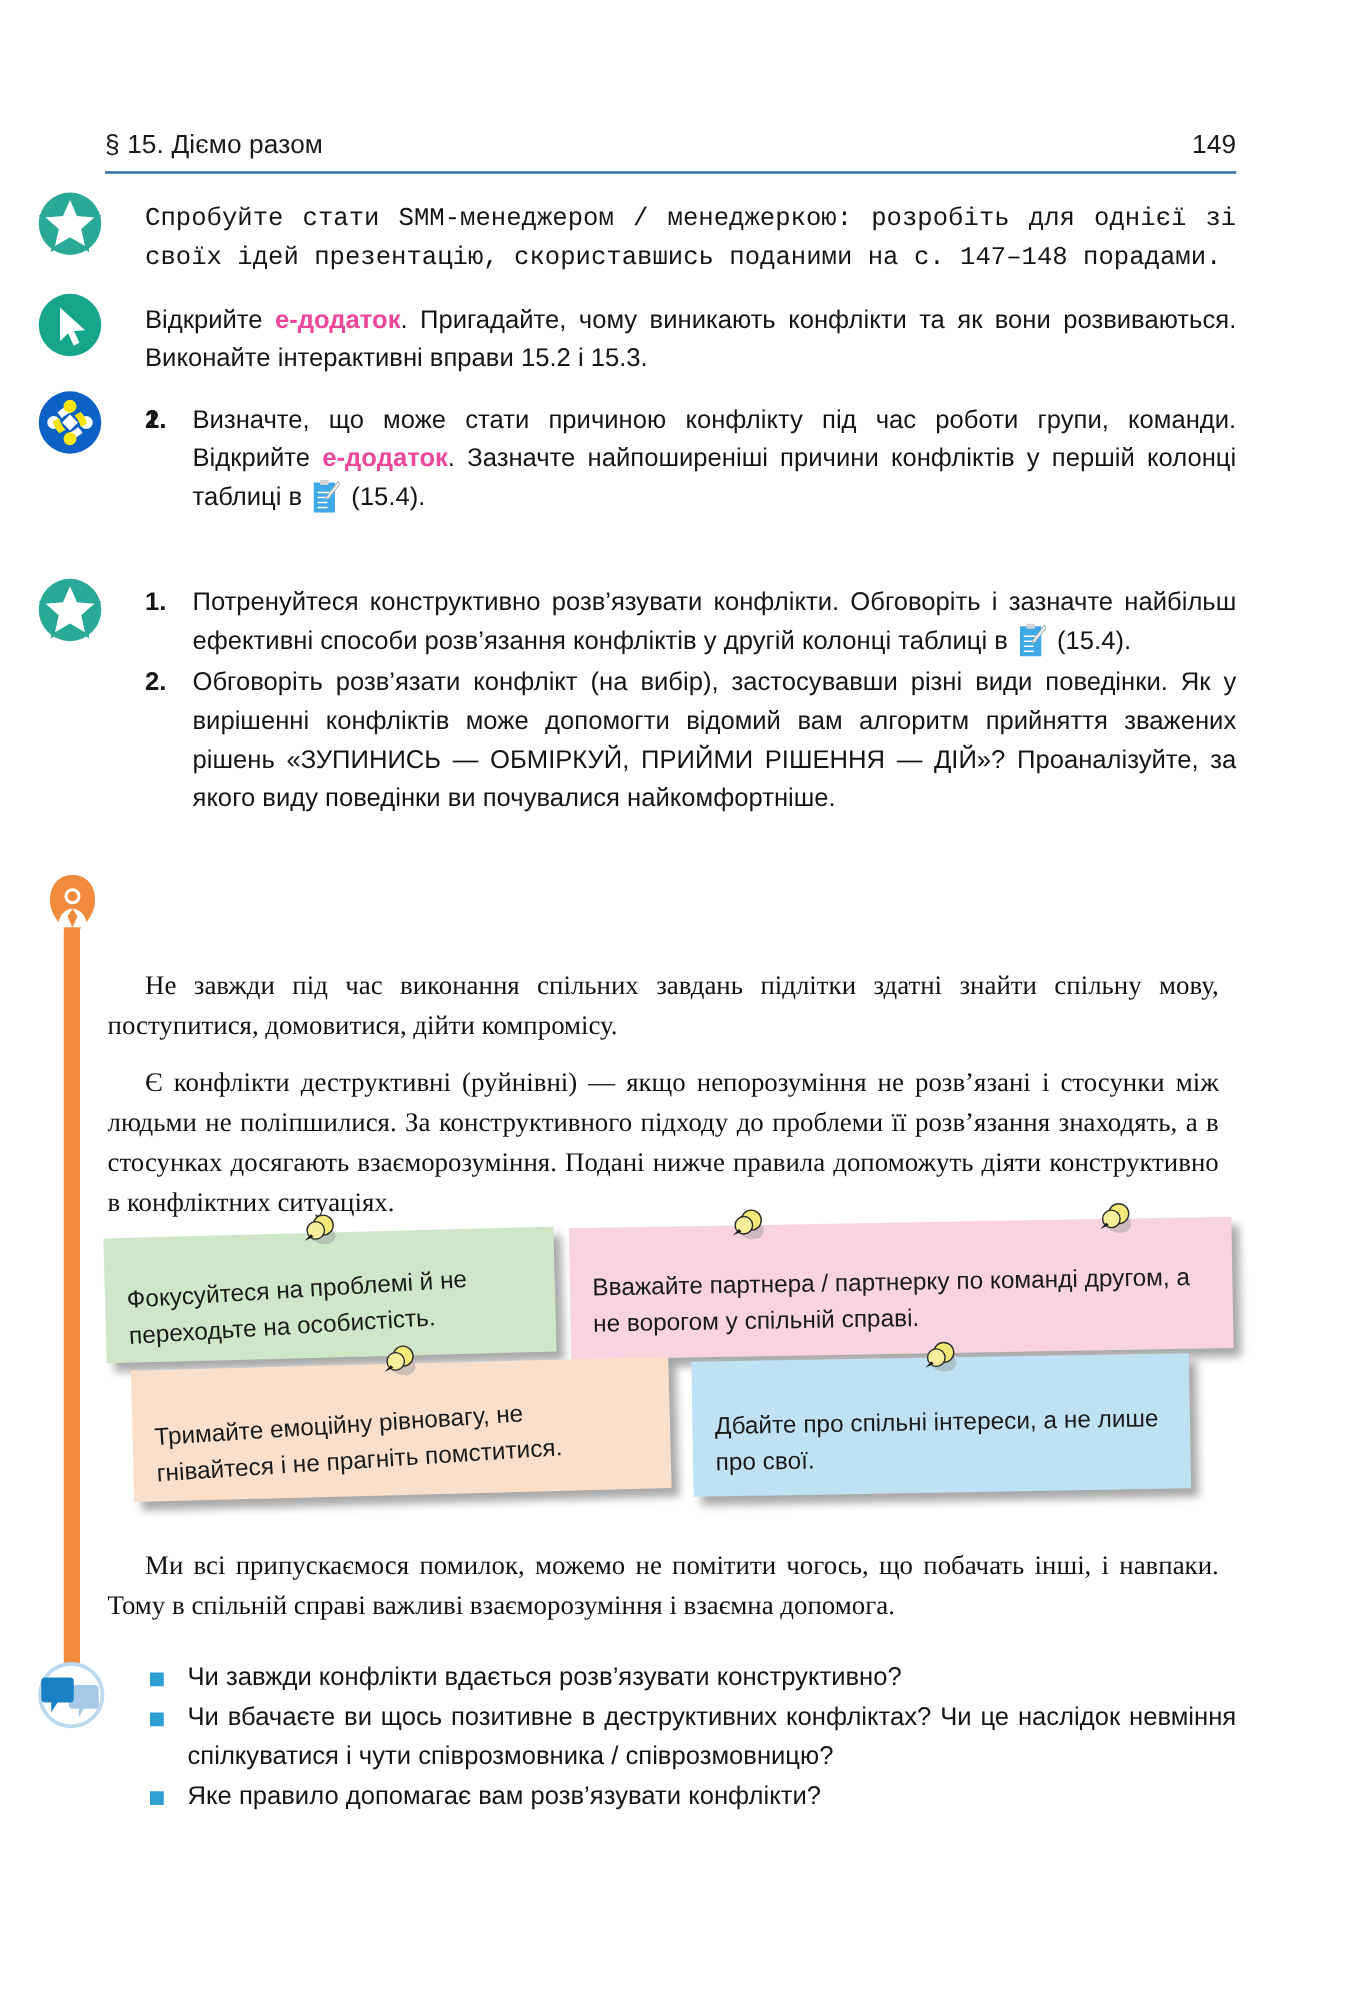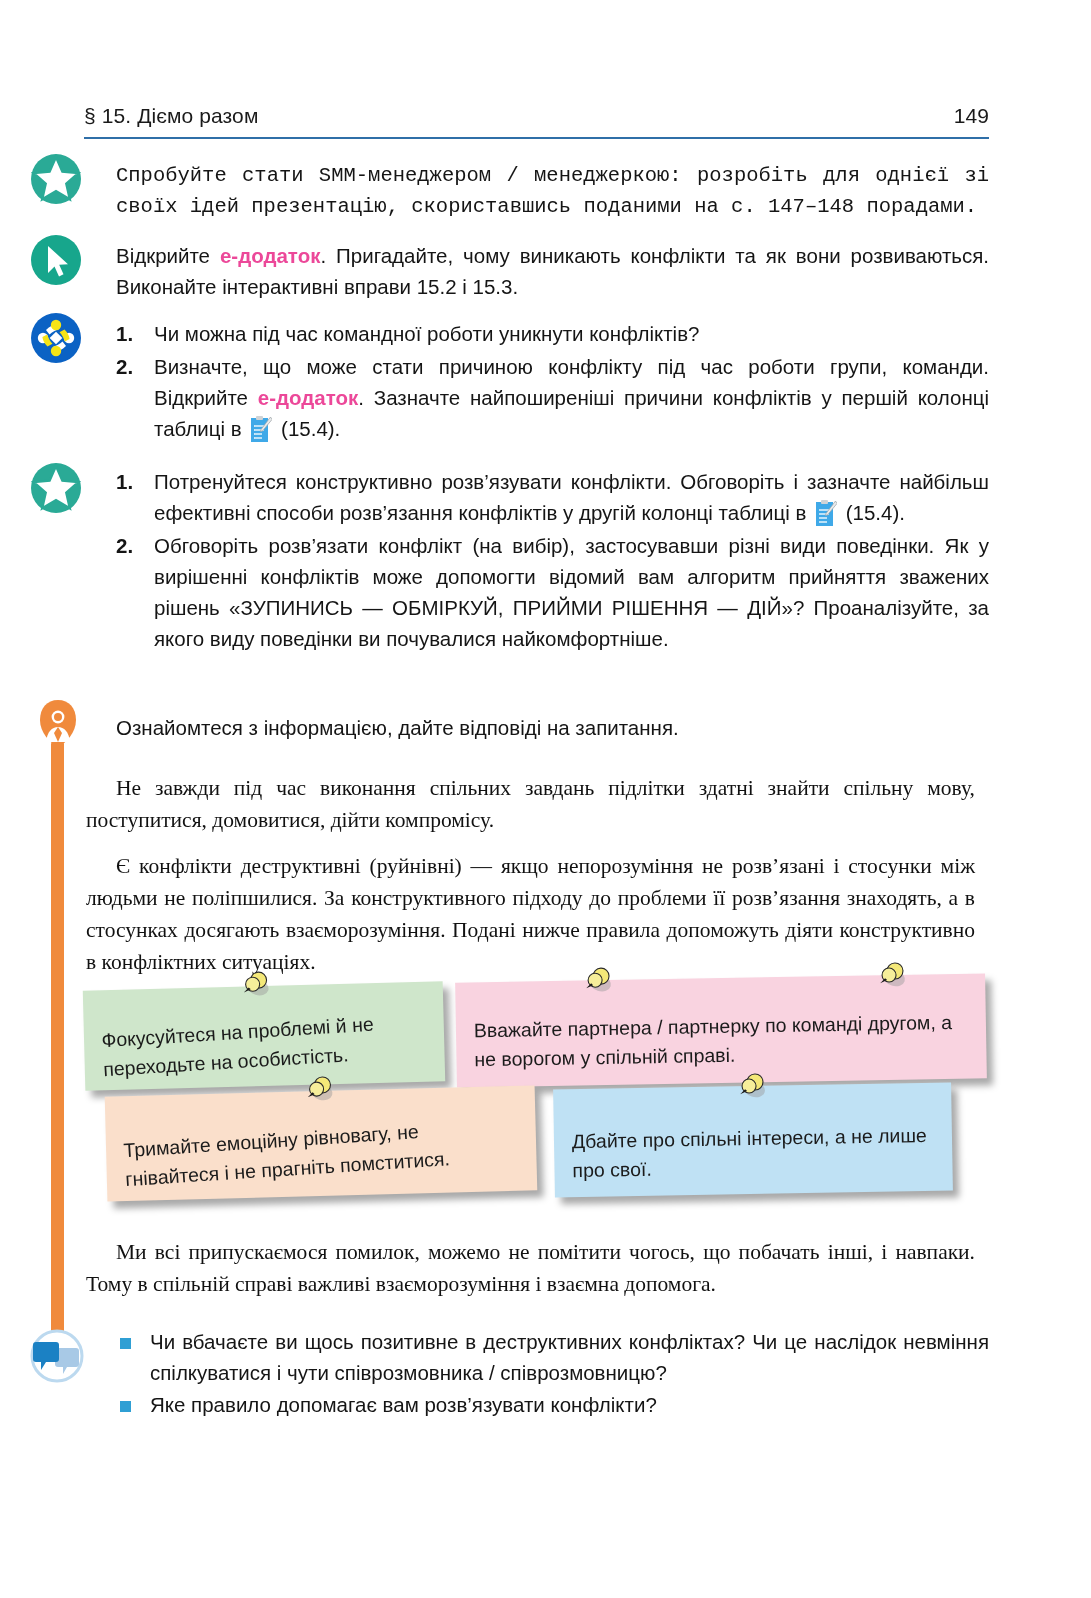--- a/index.html
+++ b/index.html
@@ -210,21 +210,20 @@
         <path d="M35.5 18.5 C39 22 40.2 25 40.6 28 L35.8 30.5 C35 27.5 33 23.8 30.5 21.3 Z"></path>
         <path d="M18.5 35.5 C15 32 13.8 29 13.4 26 L18.2 23.5 C19 26.5 21 30.2 23.5 32.7 Z"></path>
       </g>
       <rect x="22.5" y="22.5" width="9" height="9" fill="#ffffff" transform="rotate(45 27 27)"></rect>
     </svg>
   </div>
   <div class="block body-text" style="left:116px; top:318px; width:873px;">
     <ol class="numlist">
       <li>
         <span class="num">1.</span>
-        <span>Чи можна під час командної роботи уникнути конфліктів?</span>
       </li>
       <li>
         <span class="num">2.</span>
         <span>Визначте, що може стати причиною конфлікту під час роботи групи, команди. Відкрийте </span><span class="eapp">е-додаток</span><span>. Зазначте найпоширеніші причини конфліктів у першій колонці таблиці в </span><span class="notepad-icon">
           <svg viewBox="0 0 22 28" width="22" height="28">
             <rect x="1" y="3" width="17" height="24" fill="#3fa9e8"></rect>
             <rect x="6" y="1" width="7" height="4" rx="1" fill="#cfd3d6"></rect>
             <g stroke="#ffffff" stroke-width="1.3">
               <line x1="4" y1="11" x2="14" y2="11"></line>
               <line x1="4" y1="15" x2="14" y2="15"></line>
@@ -273,21 +272,20 @@
     <svg viewBox="0 0 40 48" width="40" height="48">
       <path d="M20 0 C31 0 38 8 38 20 C38 33 28 42 20 48 C12 42 2 33 2 20 C2 8 9 0 20 0 Z" fill="#f08a3c"></path>
       <circle cx="20" cy="17" r="6.4" fill="#ffffff"></circle>
       <circle cx="20" cy="17" r="4" fill="#f08a3c"></circle>
       <path d="M8 42 C9 32 14 27 20 27 C26 27 31 32 32 42 Z" fill="#ffffff"></path>
       <path d="M20 27 L16 33 L20 42 L24 33 Z" fill="#f08a3c"></path>
     </svg>
   </div>
   <div class="orange-bar"></div>
 
-  <div class="block body-text" style="left:116px; top:712px; width:873px;">Ознайомтеся з інформацією, дайте відповіді на запитання.</div>
 
   <div class="block serif-text" style="left:72px; top:758px; width:917px;">
     <p>Не завжди під час виконання спільних завдань підлітки здатні знайти спільну мову, поступитися, домовитися, дійти компромісу.</p>
     <p>Є конфлікти деструктивні (руйнівні) — якщо непорозуміння не розв’язані і стосунки між людьми не поліпшилися. За конструктивного підходу до проблеми її розв’язання знаходять, а в стосунках досягають взаєморозуміння. Подані нижче правила допоможуть діяти конструктивно в конфліктних ситуаціях.</p>
   </div>
 
   <div class="notes-area">
 
     <div class="note note-green" style="left:0px; top:8px; width:360px; height:100px; transform: rotate(-1.5deg);">
       <span class="pin" style="left:156px; top:-16px;">
@@ -353,20 +351,23 @@
   <div class="gutter-icon" style="left:28px; top:1327px; width:58px; height:58px;">
     <svg viewBox="0 0 58 58" width="58" height="58">
       <circle cx="29" cy="29" r="25" fill="none" stroke="#bcd9ef" stroke-width="3"></circle>
       <path d="M30 21 h18 a3 3 0 0 1 3 3 v13 a3 3 0 0 1 -3 3 h-9 l-4 7 v-7 h-5 a3 3 0 0 1 -3 -3 v-13 a3 3 0 0 1 3 -3 z" fill="#a8c9e6"></path>
       <path d="M8 15 h20 a3 3 0 0 1 3 3 v14 a3 3 0 0 1 -3 3 h-10 l-5 8 v-8 h-5 a3 3 0 0 1 -3 -3 v-14 a3 3 0 0 1 3 -3 z" fill="#1b81c4"></path>
     </svg>
   </div>
   <div class="block body-text" style="left:116px; top:1326px; width:873px;">
     <ul class="squares">
       <li>
+        <span>Чи завжди конфлікти вдається розв’язувати конструктивно?</span>
+      </li>
+      <li>
         <span>Чи вбачаєте ви щось позитивне в  деструктивних конфліктах? Чи це наслідок невміння спілкуватися і чути співрозмовника / співрозмовницю?</span>
       </li>
       <li>
         <span>Яке правило допомагає вам розв’язувати конфлікти?</span>
       </li>
     </ul>
   </div>
 
 </div>
 

